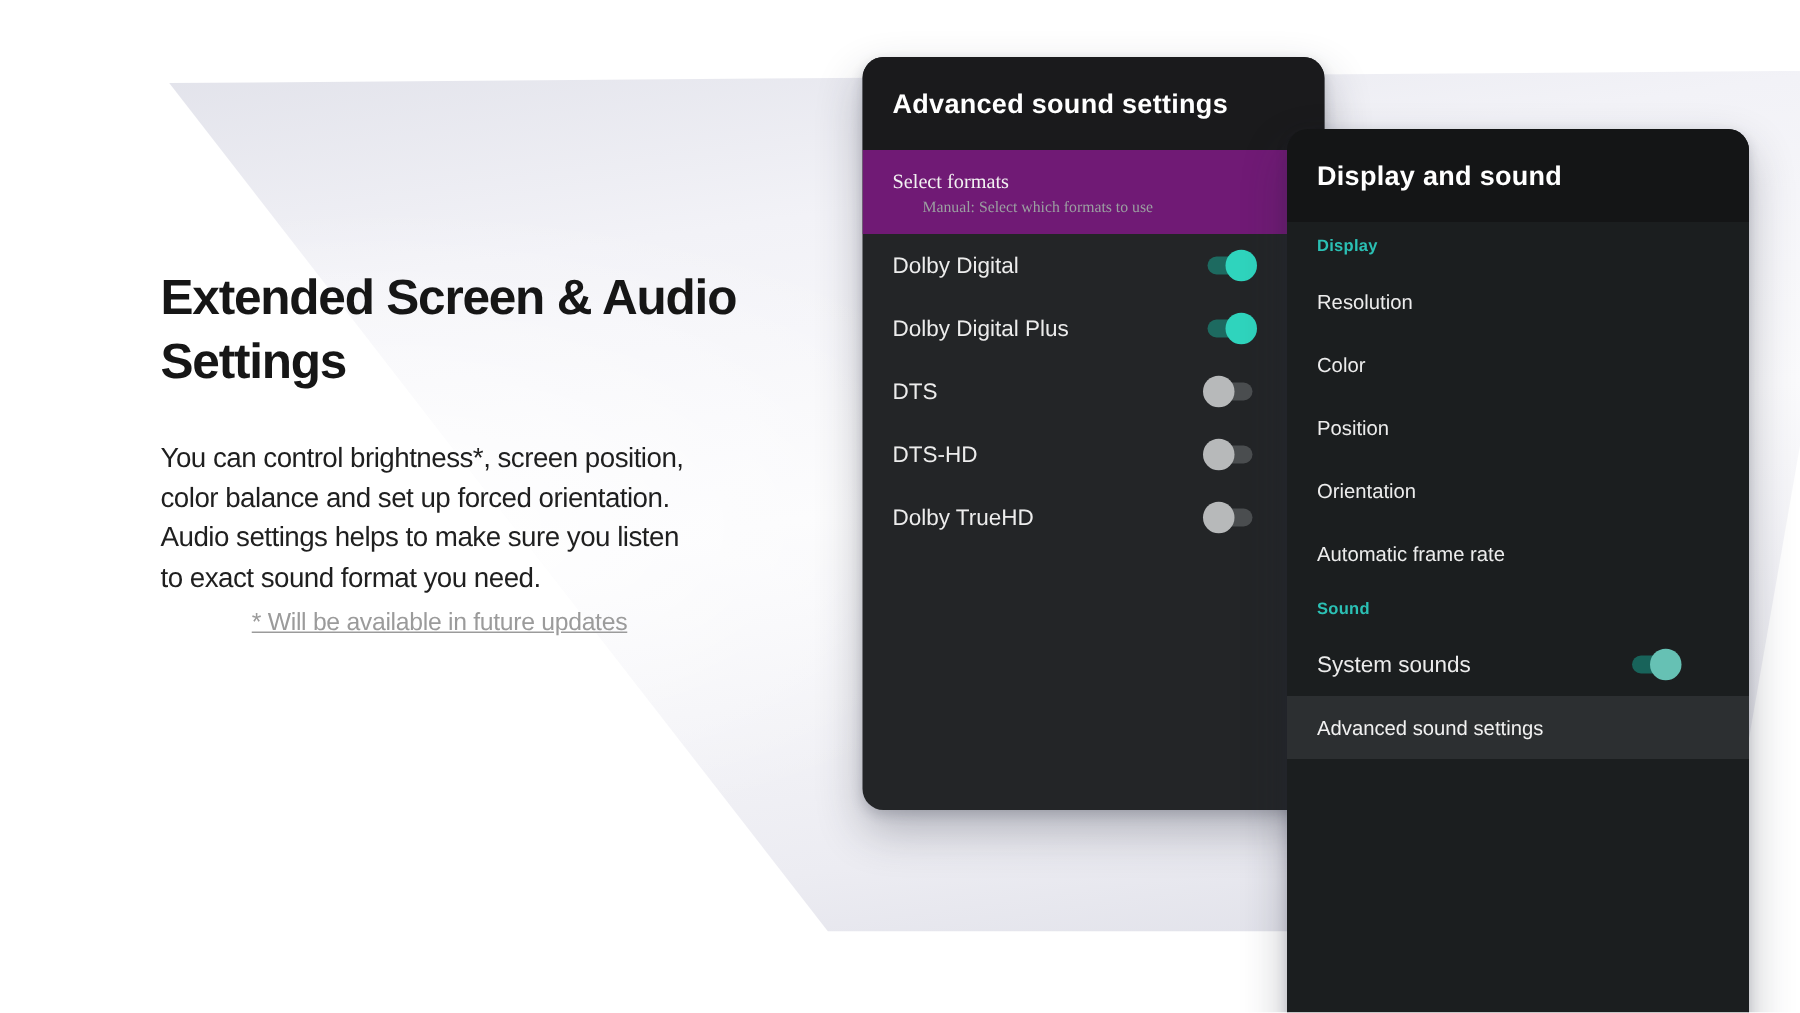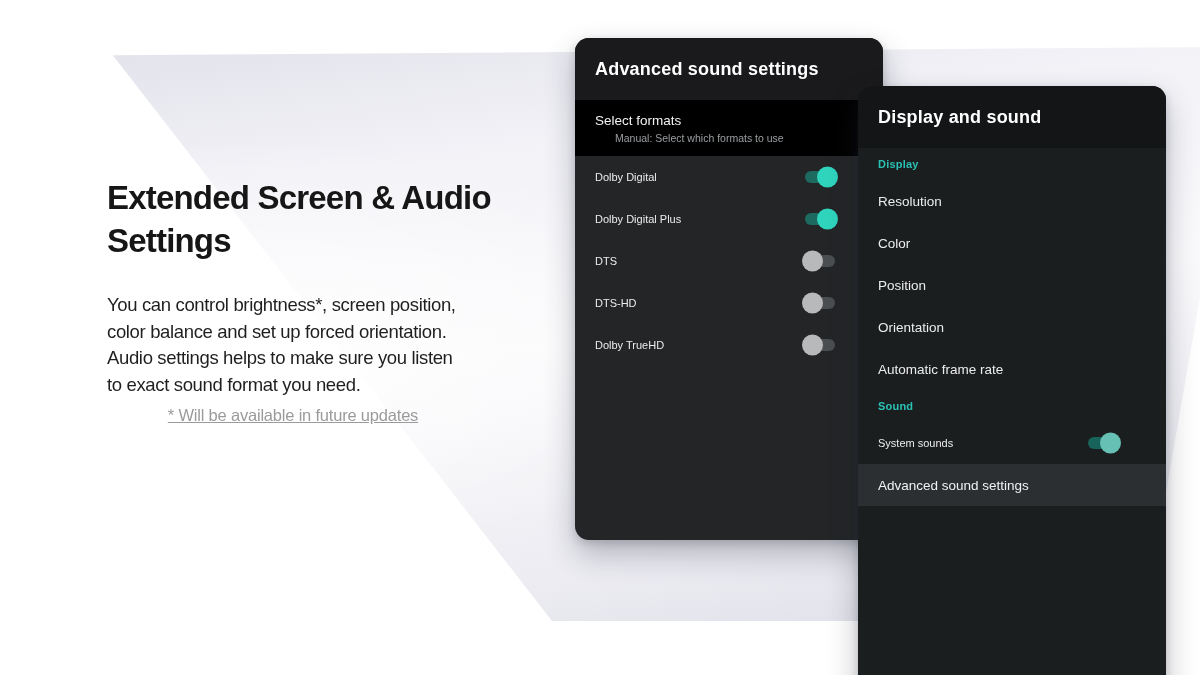--- a/index.html
+++ b/index.html
@@ -38,31 +38,31 @@
   }
   .panel header {
     height:62px; display:flex; align-items:center; padding:0 20px;
   }
   .panel header h2 { font-size:18px; font-weight:700; color:#ffffff; letter-spacing:.2px; }
 
   
   .panel-advanced { left:575px; top:38px; width:308px; height:502px; background:#232527; z-index:1; }
   .panel-advanced header { background:#1a1a1c; }
   .sel-row {
-    height:56px; background:#000000; padding:0 20px;
-    display:flex; flex-direction:column; justify-content:center; gap:4px;
+    height:56px; background:#701a75; padding:0 20px;
+    display:flex; flex-direction:column; justify-content:center; gap:4px;font-family:Liberation Serif, serif;
   }
   .sel-title { font-size:13.5px; color:#f2f2f2; }
   .sel-sub { font-size:10.5px; color:#9b9fa1;padding-left:20px; }
 
   .trow {
     height:42px; padding:0 48px 0 20px;
     display:flex; align-items:center; justify-content:space-between;
   }
-  .tlabel { font-size:11px; color:#ececec; }
+  .tlabel { font-size:15px; color:#ececec; }
 
   
   .switch { position:relative; width:30px; height:12px; border-radius:7px; flex:0 0 auto; }
   .switch .knob {
     position:absolute; top:50%; width:21px; height:21px; border-radius:50%;
     transform:translateY(-50%);
   }
   .switch[data-state="on"]  { background:#1d6a60; }
   .switch[data-state="on"] .knob  { right:-3px; background:#2fd4bd; }
   .switch[data-state="off"] { background:#4b4e50; }

